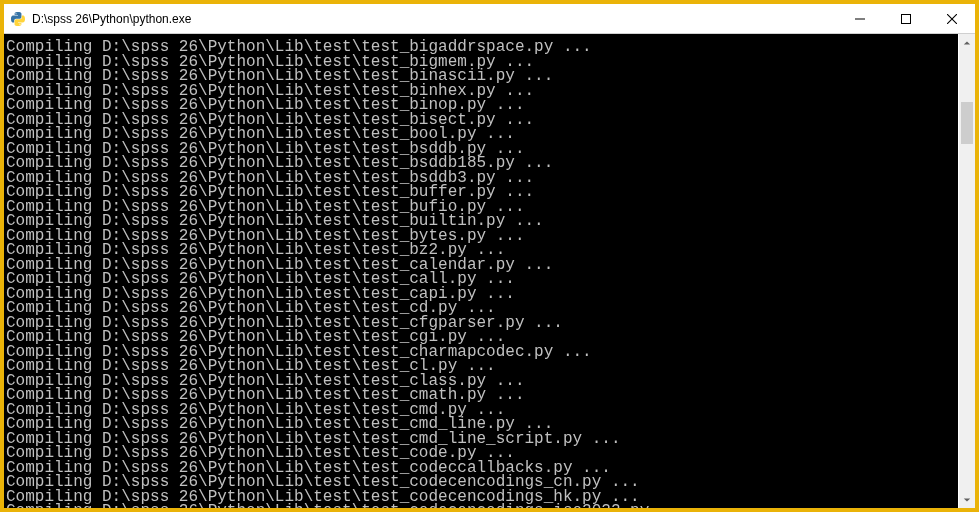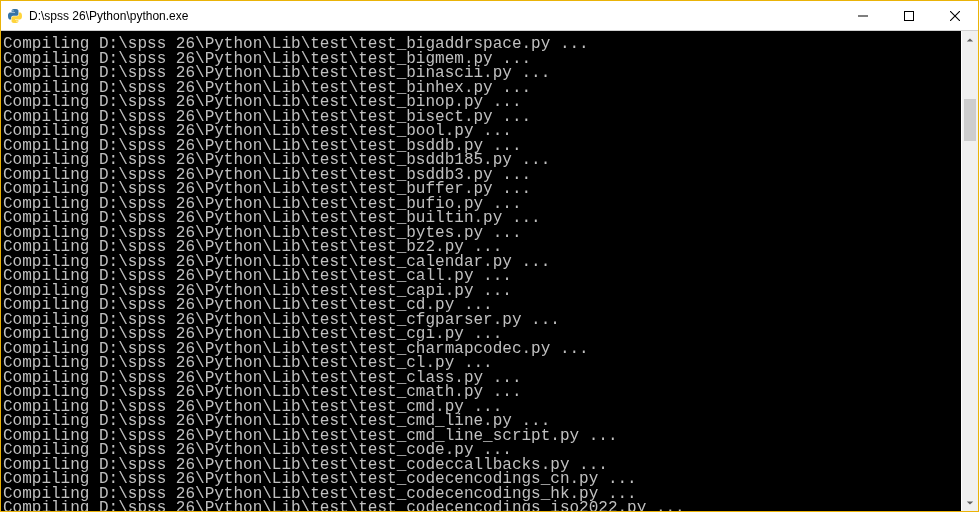--- a/index.html
+++ b/index.html
@@ -6,21 +6,21 @@
   body {
     font-family: "Segoe UI", Tahoma, sans-serif;
     background: #fff;
     overflow: hidden;
     width: 979px;
     height: 512px;
   }
   .window {
     width: 979px;
     height: 512px;
-    border: 1px solid #eab308;
+    border: 4px solid #eab308;
     background: #fff;
     display: flex;
     flex-direction: column;
   }
   .titlebar {
     height: 30px;
     background: #fff;
     display: flex;
     align-items: center;
     padding-left: 6px;

